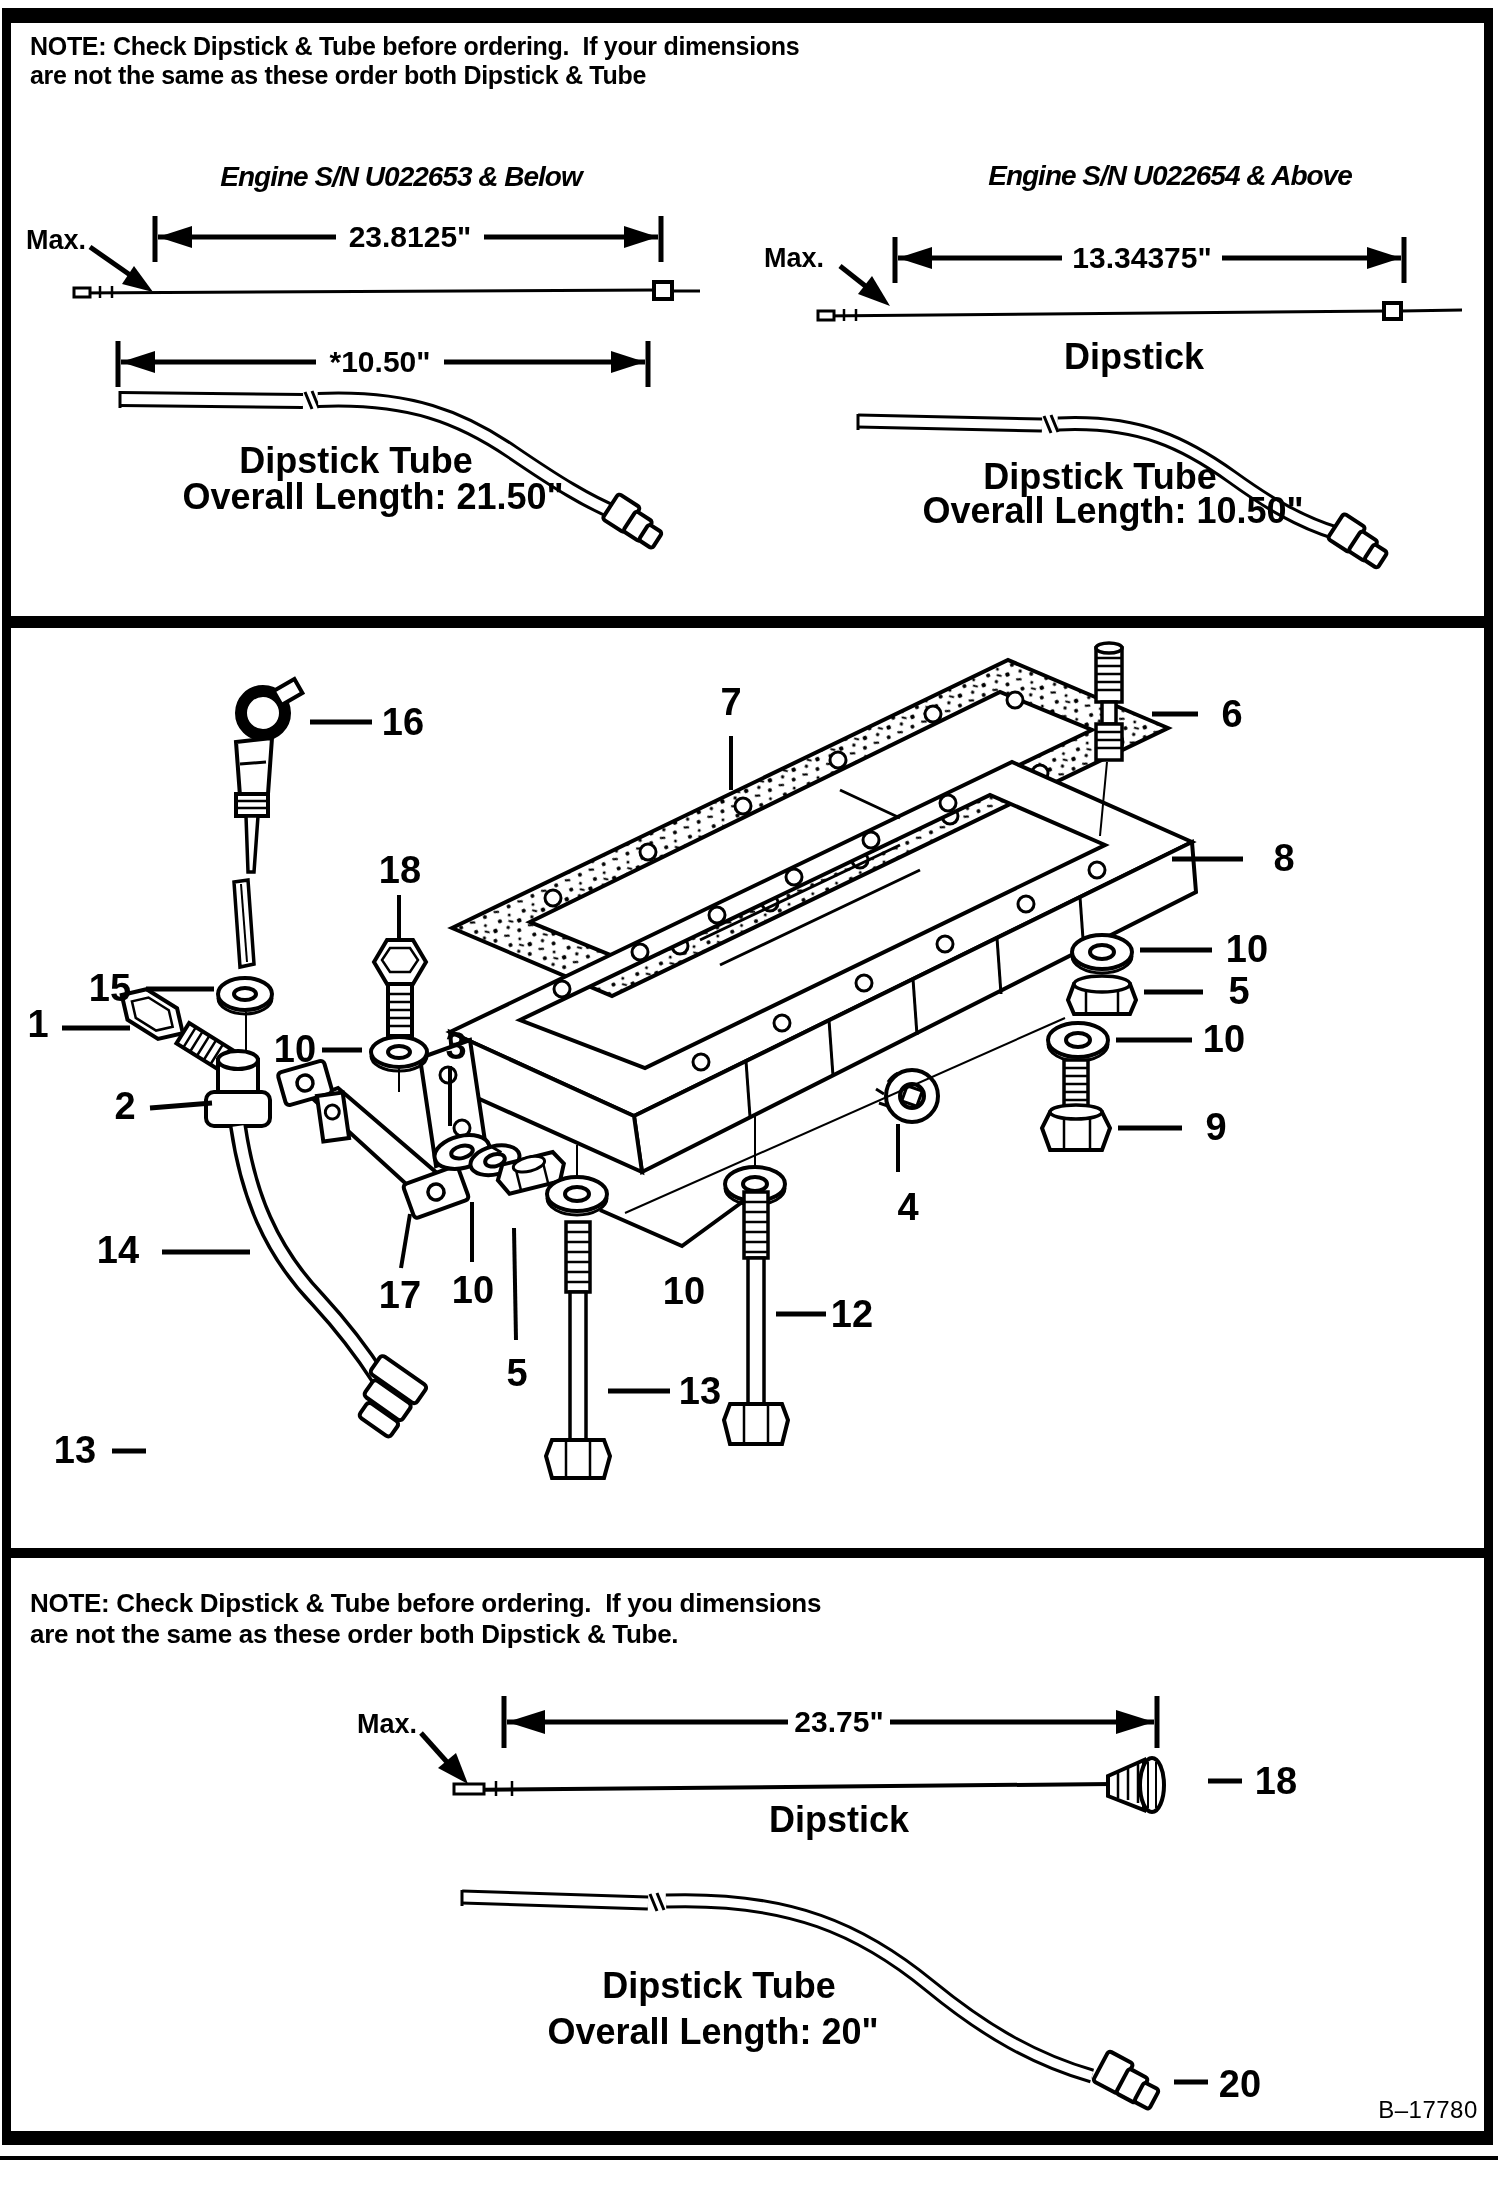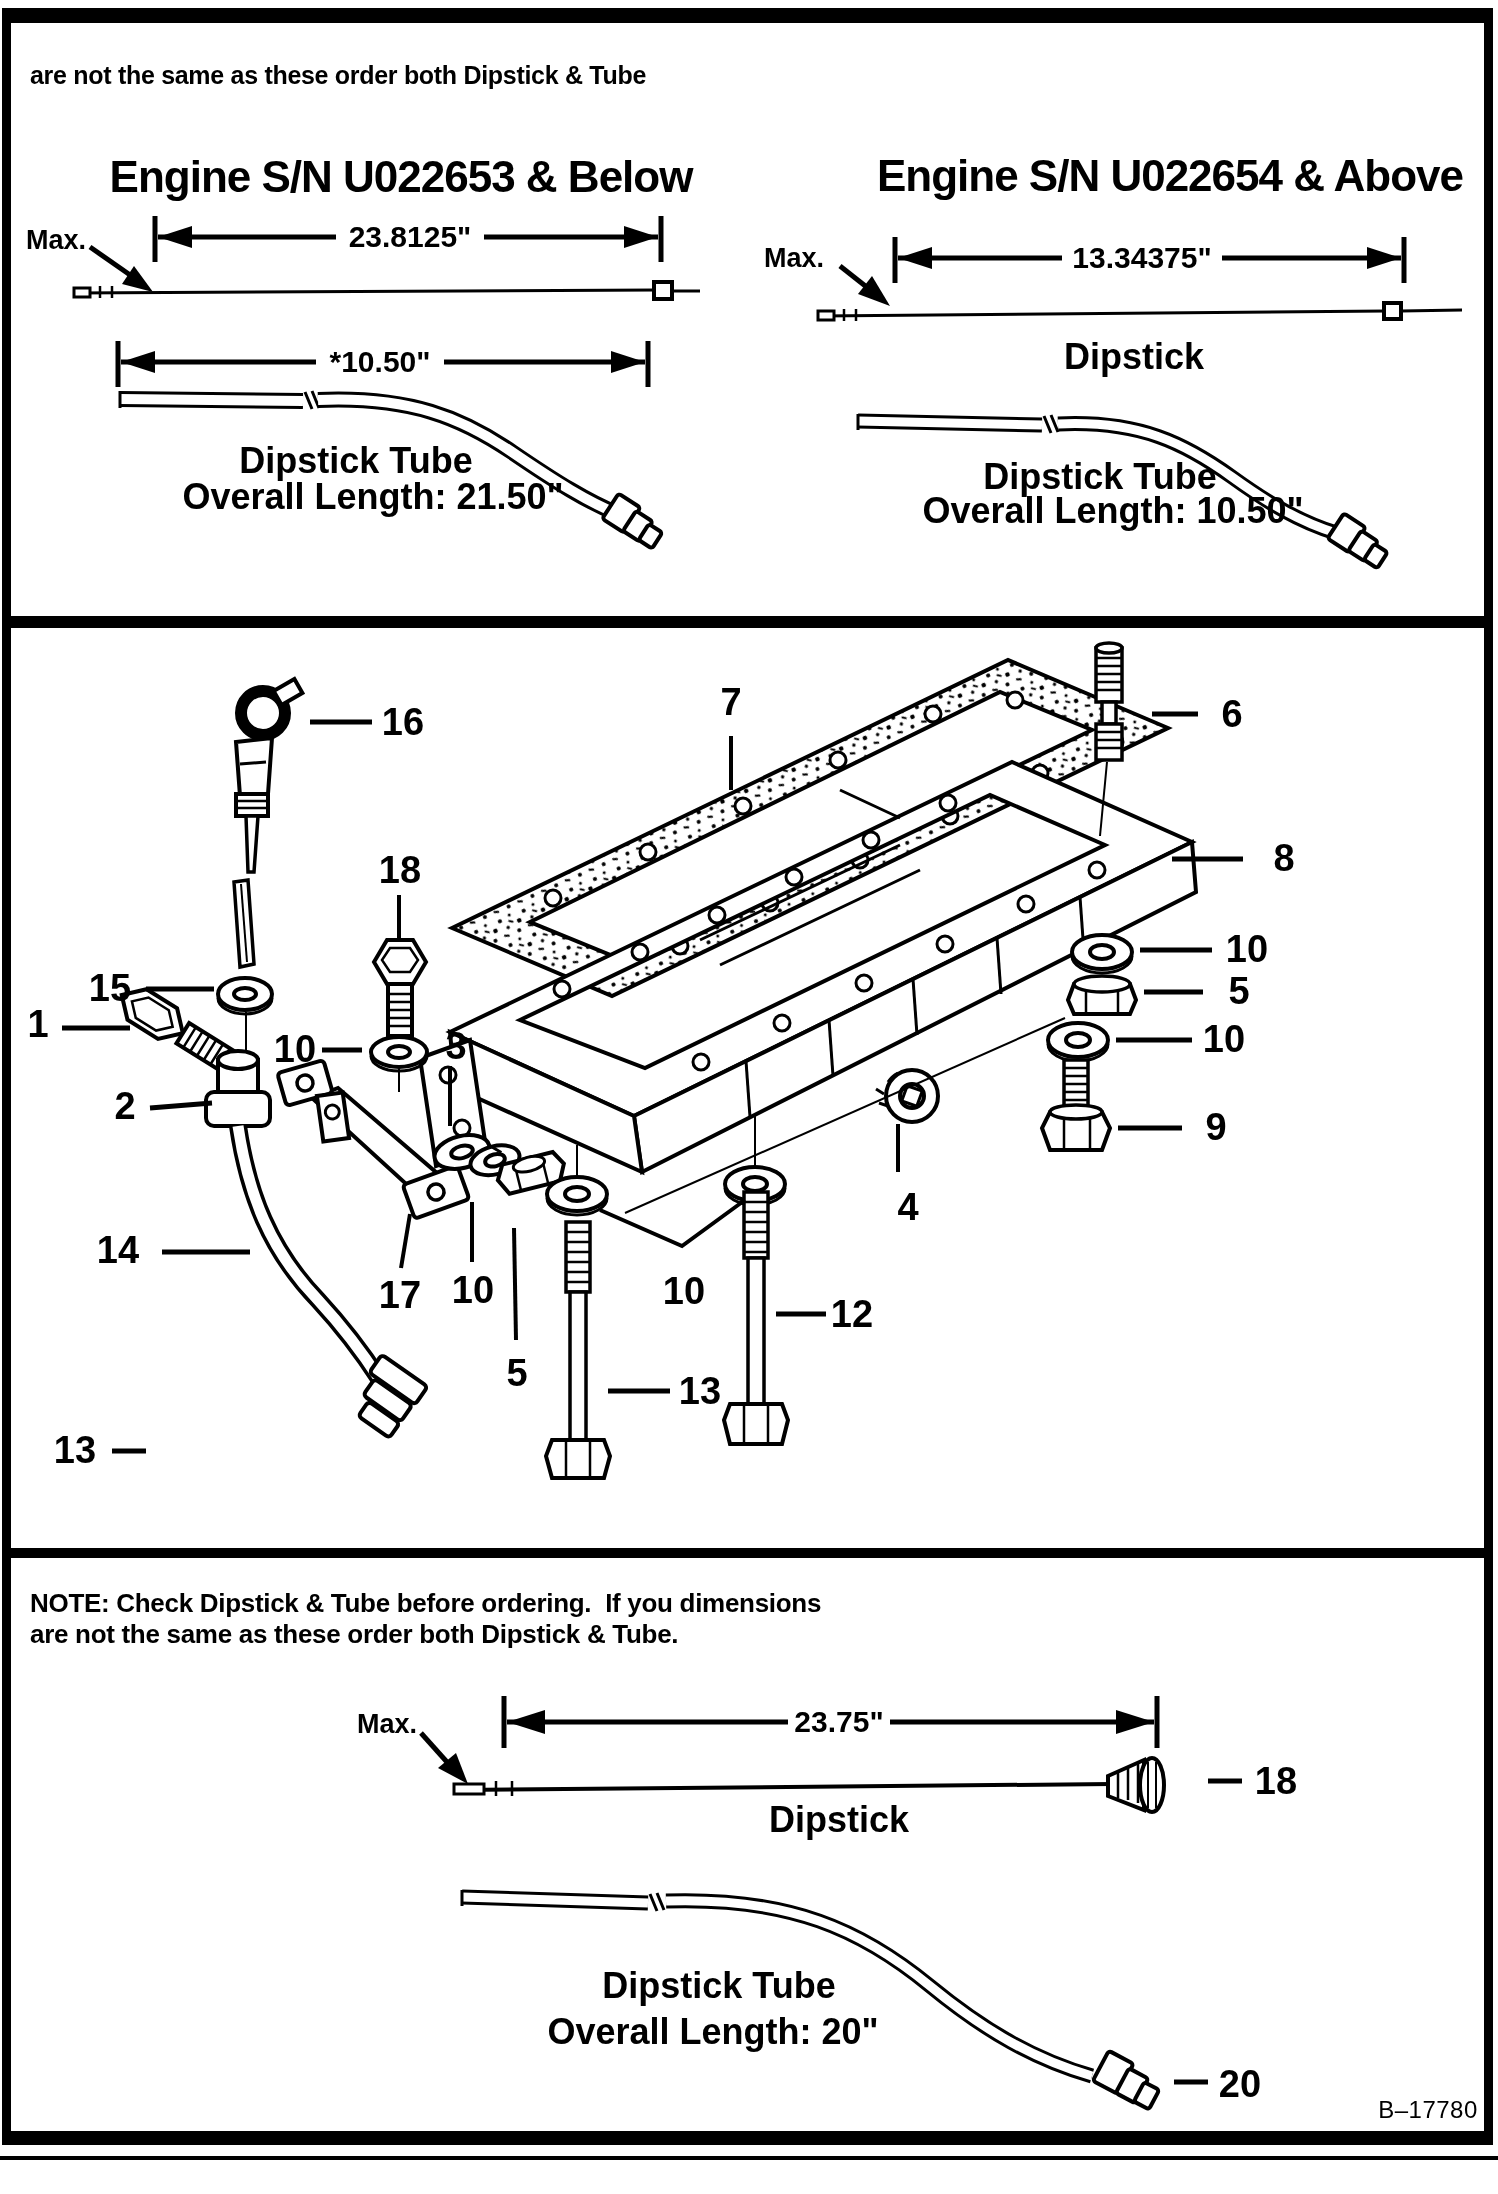--- a/index.html
+++ b/index.html
@@ -1,21 +1,21 @@
 <!DOCTYPE html>
 <html><head>
 <meta charset="utf-8">
 <style>
   html,body{margin:0;padding:0;background:#888;}
   .page{position:relative;width:1498px;height:2194px;background:#fff;margin:0 auto;
         font-family:"Liberation Sans",sans-serif;color:#000;overflow:hidden;}
   .art{position:absolute;left:0;top:0;}
   .t{position:absolute;transform:translate(-50%,-50%);white-space:pre;font-weight:bold;line-height:1;}
   .note{position:absolute;white-space:pre;font-weight:bold;font-size:25px;letter-spacing:-0.3px;line-height:1.16;}
-  .title{font-size:44px;letter-spacing:-1px;}
+  .title{font-size:28px;letter-spacing:-1px;font-style:italic;}
   .dim{font-size:30px;}
   .max{font-size:27px;}
   .cap{font-size:36px;}
   .part{font-size:38px;text-align:right;}
   .fig{font-size:24px;font-weight:normal;letter-spacing:0.5px;}
 </style>
 </head>
 <body>
 
 <div class="page">
@@ -380,20 +380,21 @@
     <g transform="rotate(28 1125 2082)" stroke="#000" stroke-width="4" fill="#fff">
       <rect x="1096" y="2062" width="28" height="34" rx="3"></rect>
       <rect x="1122" y="2068" width="22" height="28" rx="3"></rect>
       <rect x="1142" y="2073" width="17" height="22" rx="3"></rect>
     </g>
     <line x1="1174" y1="2082" x2="1208" y2="2082" stroke="#000" stroke-width="5"></line>
     <line x1="1208" y1="1781" x2="1242" y2="1781" stroke="#000" stroke-width="5"></line>
   </g>
 </svg>
 
+<div class="note" style="left:30px;top:32px">NOTE: Check Dipstick &amp; Tube before ordering.  If your dimensions</div>
 <div class="note" style="left:30px;top:61px">are not the same as these order both Dipstick &amp; Tube</div>
 
 <div class="t title" style="left:401px;top:177px">Engine S/N U022653 &amp; Below</div>
 <div class="t title" style="left:1170px;top:176px">Engine S/N U022654 &amp; Above</div>
 
 <div class="t max" style="left:56px;top:240px">Max.</div>
 <div class="t dim" style="left:410px;top:237px">23.8125"</div>
 <div class="t dim" style="left:380px;top:362px">*10.50"</div>
 <div class="t cap" style="left:356px;top:461px">Dipstick Tube</div>
 <div class="t cap" style="left:373px;top:497px">Overall Length: 21.50"</div>

